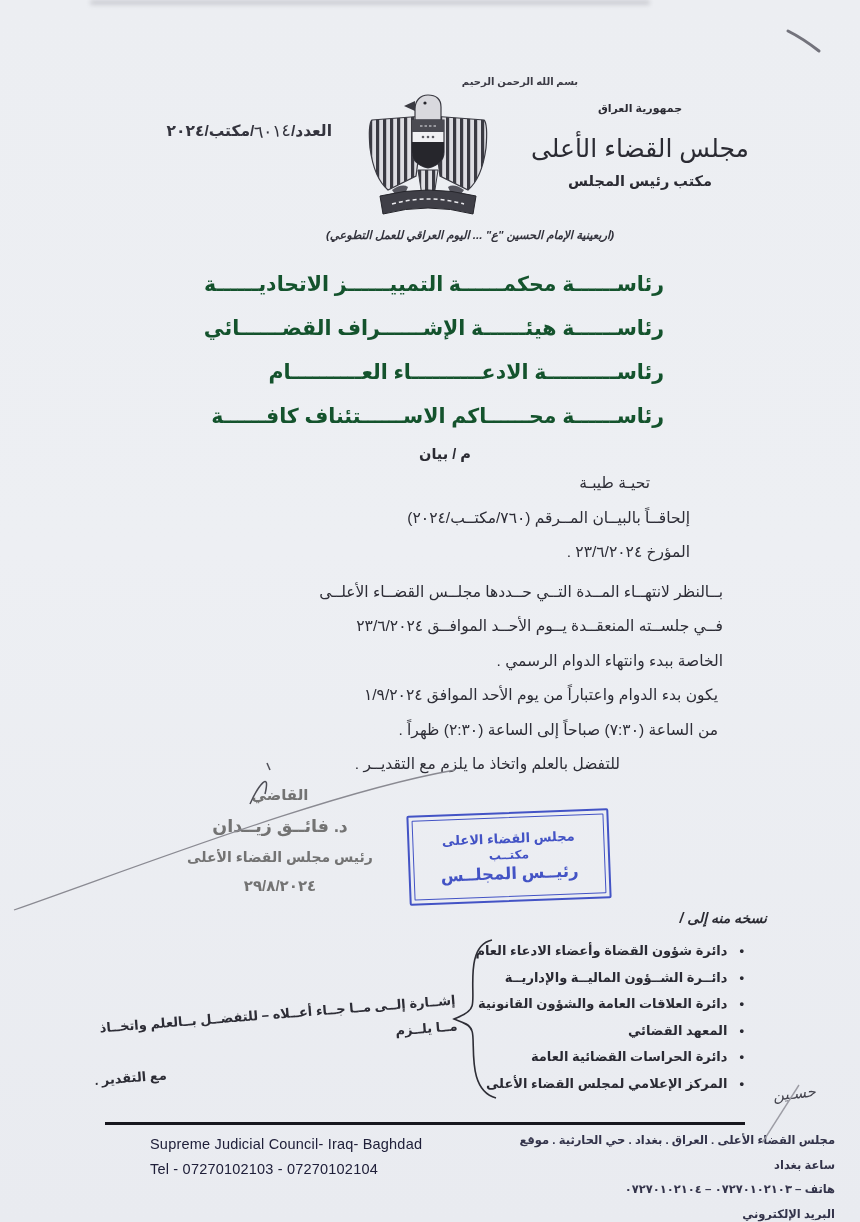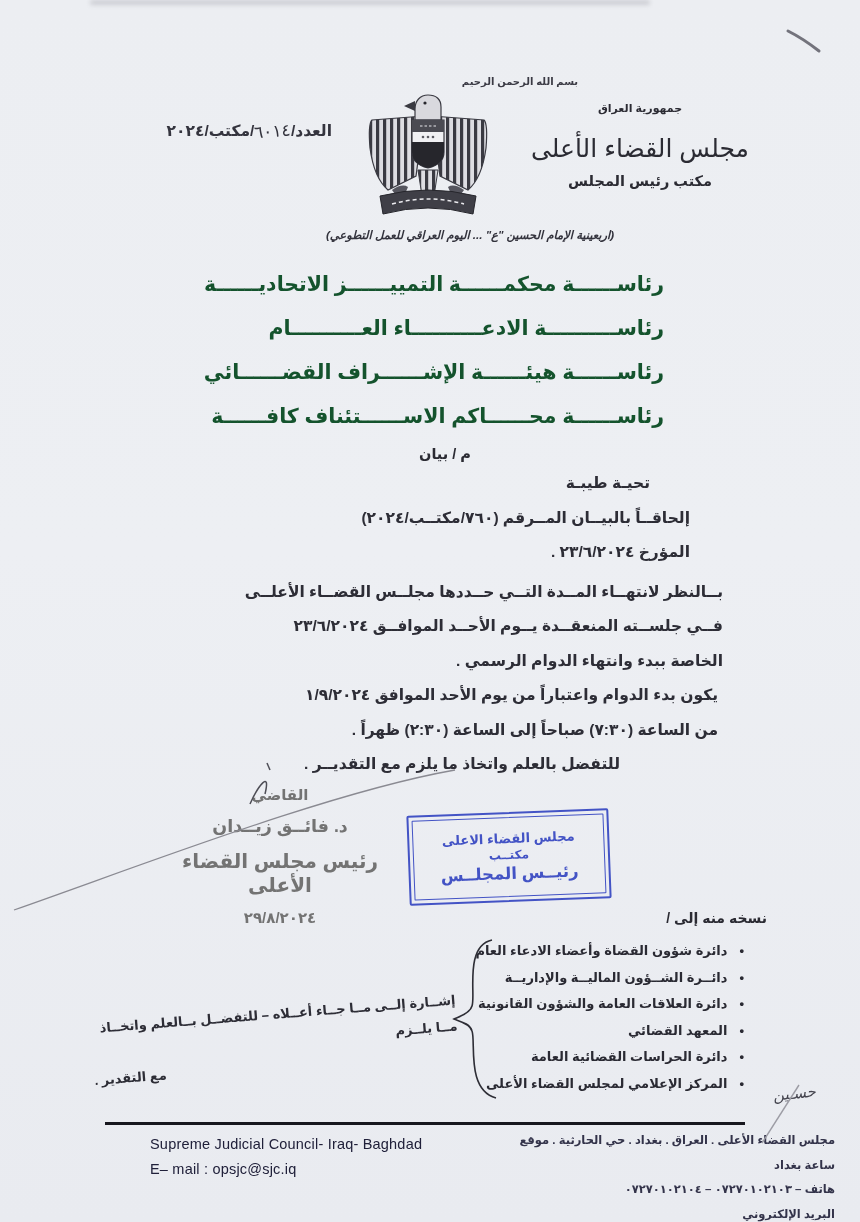--- a/index.html
+++ b/index.html
@@ -28,49 +28,49 @@
   .emblem{left:362px;top:90px;width:132px;height:132px;}
   .ref-block{left:88px;top:120px;width:244px;text-align:right;direction:rtl;font-size:15.5px;font-weight:600;color:#34343e;}
   .ref-line{margin-bottom:14px;white-space:nowrap;}
   .ref-hand{display:inline-block;font-size:17px;transform:rotate(-4deg) translateY(1px);font-weight:500;}
   .tagline{left:240px;top:228px;width:460px;text-align:center;font-size:11.5px;font-weight:bold;font-style:italic;color:#33333d;}
   
   .addr{left:228px;top:262px;width:436px;direction:rtl;text-align:right;}
   .addr div{font-size:20.5px;font-weight:bold;line-height:44px;white-space:nowrap;color:#14532d;}
   .subject{left:330px;top:446px;width:230px;text-align:center;font-size:14.5px;font-weight:bold;}
   
-  .body-block{left:135px;top:466px;width:590px;direction:rtl;text-align:right;font-size:15.5px;font-weight:bold;color:#2d2d36;}
+  .body-block{left:135px;top:466px;width:590px;direction:rtl;text-align:right;font-size:15.5px;font-weight:normal;color:#2d2d36;}
   .body-block div{line-height:34.5px;white-space:nowrap;}
   .pr75{padding-right:75px;}.pr35{padding-right:35px;}
   .pr2{padding-right:2px;}.pr7{padding-right:7px;}.pr105{padding-right:105px;}
   .mt4{margin-top:5px;}
   
   .sig{left:150px;top:786px;width:260px;text-align:center;direction:rtl;font-weight:bold;color:#737373;}
   .sig-title{font-size:15px;margin-bottom:12px;}
   .sig-name{font-size:17.5px;margin-bottom:12px;}
-  .sig-role{font-size:20px;margin-bottom:12px;}
+  .sig-role{font-size:14px;margin-bottom:12px;}
   .sig-date{font-size:15px;}
   
   .stamp{
     left:408px;top:812px;width:202px;height:90px;
     transform:rotate(-2.2deg);
     border:2.5px solid #4353c5;border-radius:2px;
     box-sizing:border-box;padding:3px;
   }
   .stamp-inner{
     width:100%;height:100%;box-sizing:border-box;
     border:1.5px solid #4353c5;border-radius:1px;
     display:flex;flex-direction:column;justify-content:center;gap:2px;
     text-align:center;direction:rtl;color:#4353c5;
   }
   .stamp-l1{font-size:13px;font-weight:bold;}
   .stamp-l2{font-size:12px;font-weight:bold;}
   .stamp-l3{font-size:16.5px;font-weight:bold;letter-spacing:1px;}
   
-  .cc-head{left:555px;top:910px;width:212px;text-align:right;direction:rtl;font-size:14px;font-weight:bold;}
+  .cc-head{left:555px;top:910px;width:212px;text-align:right;direction:rtl;font-size:14px;font-weight:bold;font-style:italic;}
   .cc-list{left:430px;top:938px;width:314px;direction:rtl;}
   .cc-item{display:flex;align-items:baseline;font-size:13px;font-weight:bold;line-height:26.5px;white-space:nowrap;color:#2a2a33;}
   .cc-bullet{margin-left:12px;font-size:13px;}
   .note{
     left:86px;top:1002px;width:372px;direction:rtl;text-align:right;
     transform:rotate(-4.5deg);font-size:13px;font-weight:bold;line-height:26px;color:#2d2d36;
   }
   .note-l2{text-align:left;padding-left:6px;}
   .hand-initial{
     left:746px;top:1086px;width:70px;
@@ -129,22 +129,22 @@
 </div>
 
 <div class="abs ref-block content">
   <div class="ref-line"><span>العدد/</span><span class="ref-hand">٦٠١٤</span><span>/مكتب/٢٠٢٤</span></div>
 </div>
 
 <div class="abs tagline content rtl">(اربعينية الإمام الحسين "ع" ... اليوم العراقي للعمل التطوعي)</div>
 
 <div class="abs addr content">
   <div>رئاســــــة محكمــــــة التمييــــــز الاتحاديــــــة</div>
+  <div>رئاســــــة هيئــــــة الإشــــــراف القضــــــائي</div>
   <div>رئاســــــــــة الادعــــــــــاء العــــــــــام</div>
-  <div>رئاســــــة هيئــــــة الإشــــــراف القضــــــائي</div>
   <div>رئاســــــة محــــــاكم الاســــــتئناف كافــــــة</div>
 </div>
 
 <div class="abs subject content rtl">م / بيان</div>
 
 <div class="abs body-block content">
   <div class="pr75">تحيـة طيبـة</div>
   <div class="pr35">إلحاقــاً بالبيــان المــرقم (٧٦٠/مكتــب/٢٠٢٤)</div>
   <div class="pr35">المؤرخ ٢٣/٦/٢٠٢٤ .</div>
   <div class="pr2 mt4">بــالنظر لانتهــاء المــدة التــي حــددها مجلــس القضــاء الأعلــى</div>
@@ -201,21 +201,21 @@
 <div class="abs note content">
   <div>إشــارة إلــى مــا جــاء أعــلاه – للتفضــل بــالعلم واتخــاذ مــا يلــزم</div>
   <div class="note-l2">مع التقدير .</div>
 </div>
 
 <div class="abs hand-initial content">حسـين</div>
 
 <div class="abs foot-rule content"></div>
 <div class="abs foot-en content">
   <div>Supreme Judicial Council- Iraq- Baghdad</div>
-  <div>E– mail :  opsjc@sjc.iq</div>
+  <div>Tel  - 07270102103 - 07270102104</div>
 </div>
 <div class="abs foot-ar content">
   <div>مجلس القضاء الأعلى . العراق . بغداد .  حي الحارثية . موقع ساعة بغداد</div>
   <div class="fa2">هاتف – ٠٧٢٧٠١٠٢١٠٣ – ٠٧٢٧٠١٠٢١٠٤</div>
   <div class="fa3">البريد الإلكتروني</div>
 </div>
 
 <svg class="abs artifacts" viewBox="0 0 860 1222" width="860" height="1222">
   <path d="M 788 31 C 798 36 810 44 819 51" stroke="#73737c" stroke-width="3" fill="none" stroke-linecap="round"></path>
   <path d="M 14 910 C 140 866 330 792 455 770" stroke="#8a8a92" stroke-width="1.3" fill="none"></path>

